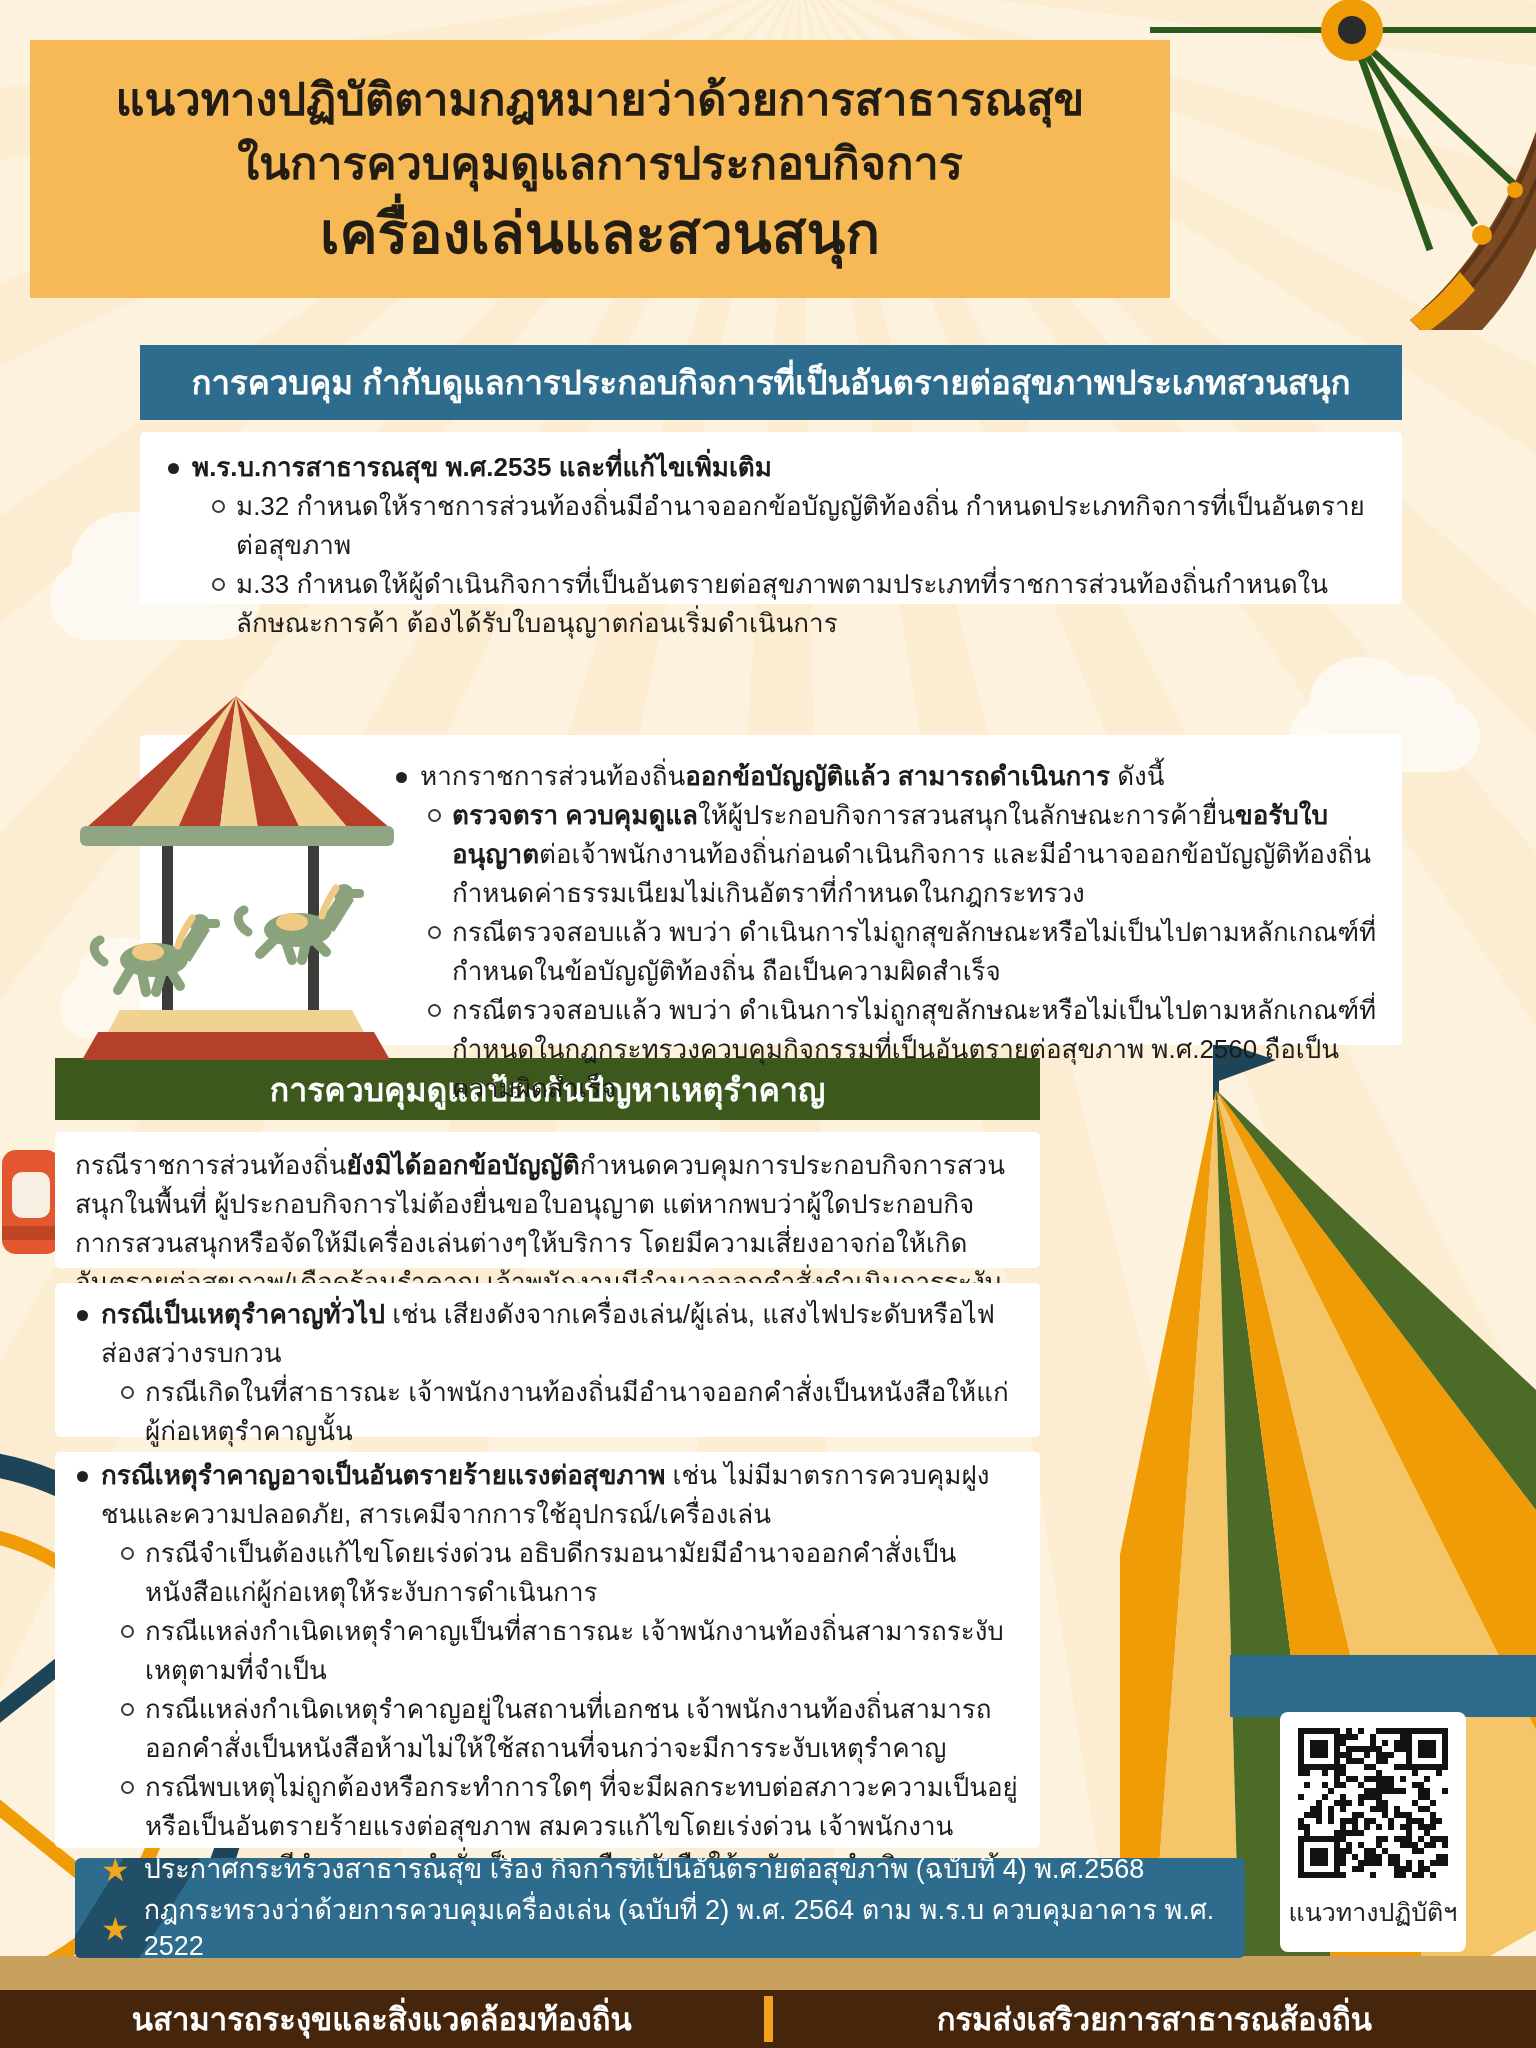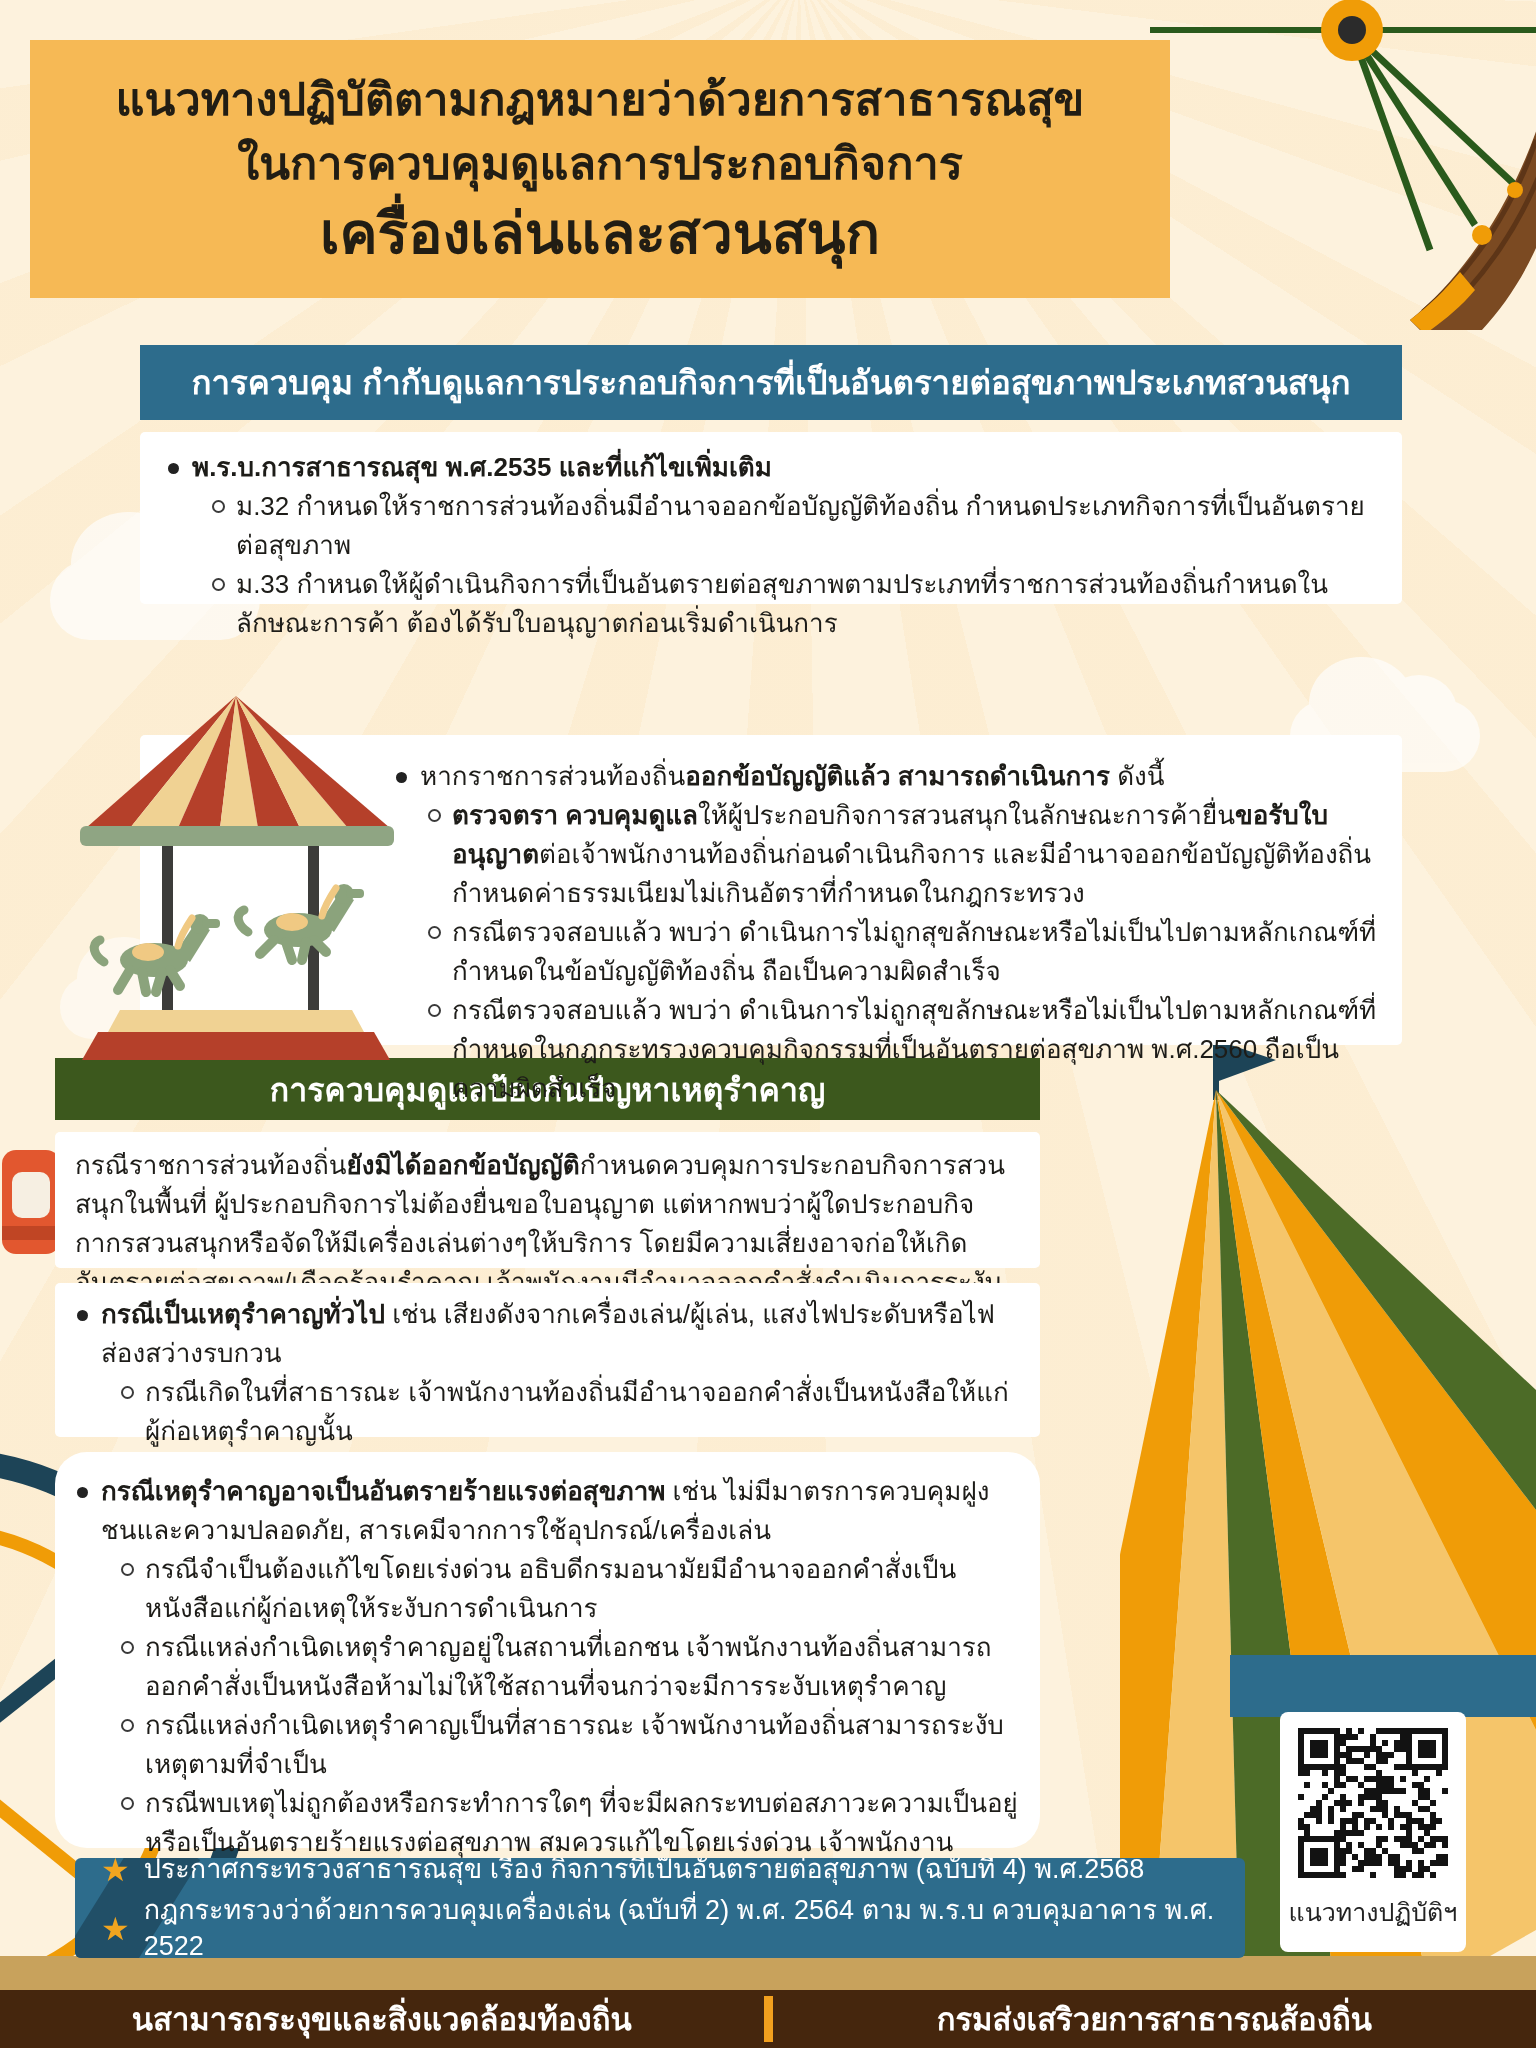--- a/index.html
+++ b/index.html
@@ -180,33 +180,33 @@
       <div class="li li2 txt">
         <div class="grow"><span>กรณีเกิดในที่สาธารณะ เจ้าพนักงานท้องถิ่นมีอำนาจออกคำสั่งเป็นหนังสือให้แก่ผู้ก่อเหตุรำคาญนั้น</span></div>
       </div>
       <div class="li li2 txt">
         <div class="grow"><span>กรณีอยู่ในที่เอกชน เจ้าพนักงานท้องถิ่นมีอำนาจออกคำสั่งเป็นหนังสือให้แก่เจ้าของสถานที่ดำเนินการแก้ไข</span></div>
       </div>
     </div>
     <div class="txt">โดยต้องระบุวิธีป้องกัน แก้ไข และกำหนดระยะเวลาในการปฏิบัติตามคำสั่งให้ชัดเจน</div>
   </div>
 
-  <div class="wbox" style="left:55px;top:1452px;width:985px;height:396px;padding:20px 18px;box-sizing:border-box;z-index:3;border-radius:32px;">
+  <div class="wbox" style="left:55px;top:1452px;width:985px;height:396px;padding:4px 18px;box-sizing:border-box;z-index:3;">
     <div class="li li1 txt">
       <div class="grow"><span class="b">กรณีเหตุรำคาญอาจเป็นอันตรายร้ายแรงต่อสุขภาพ</span><span> เช่น ไม่มีมาตรการควบคุมฝูงชนและความปลอดภัย, สารเคมีจากการใช้อุปกรณ์/เครื่องเล่น</span></div>
     </div>
     <div class="ind1">
       <div class="li li2 txt">
         <div class="grow"><span>กรณีจำเป็นต้องแก้ไขโดยเร่งด่วน อธิบดีกรมอนามัยมีอำนาจออกคำสั่งเป็นหนังสือแก่ผู้ก่อเหตุให้ระงับการดำเนินการ</span></div>
       </div>
       <div class="li li2 txt">
+        <div class="grow"><span>กรณีแหล่งกำเนิดเหตุรำคาญเป็นที่สาธารณะ เจ้าพนักงานท้องถิ่นสามารถระงับเหตุตามที่จำเป็น</span></div>
+      </div>
+      <div class="li li2 txt">
         <div class="grow"><span>กรณีแหล่งกำเนิดเหตุรำคาญอยู่ในสถานที่เอกชน เจ้าพนักงานท้องถิ่นสามารถออกคำสั่งเป็นหนังสือห้ามไม่ให้ใช้สถานที่จนกว่าจะมีการระงับเหตุรำคาญ</span></div>
-      </div>
-      <div class="li li2 txt">
-        <div class="grow"><span>กรณีแหล่งกำเนิดเหตุรำคาญเป็นที่สาธารณะ เจ้าพนักงานท้องถิ่นสามารถระงับเหตุตามที่จำเป็น</span></div>
       </div>
       <div class="li li2 txt">
         <div class="grow"><span>กรณีพบเหตุไม่ถูกต้องหรือกระทำการใดๆ ที่จะมีผลกระทบต่อสภาวะความเป็นอยู่หรือเป็นอันตรายร้ายแรงต่อสุขภาพ สมควรแก้ไขโดยเร่งด่วน เจ้าพนักงานสาธารณสุขมีอำนาจออกคำสั่งเป็นวาจาหรือหนังสือให้ระงับการดำเนินการ แล้วจึงแจ้งให้เจ้าพนักงานท้องถิ่นทราบ</span></div>
       </div>
     </div>
   </div>
 
   <svg class="abs" style="left:0;top:1140px;z-index:2;" width="260" height="850" viewBox="0 0 260 850">
     <circle cx="-60" cy="620" r="300" fill="none" stroke="#1d4457" stroke-width="24"></circle>
     <circle cx="-60" cy="620" r="230" fill="none" stroke="#f09c07" stroke-width="14"></circle>

